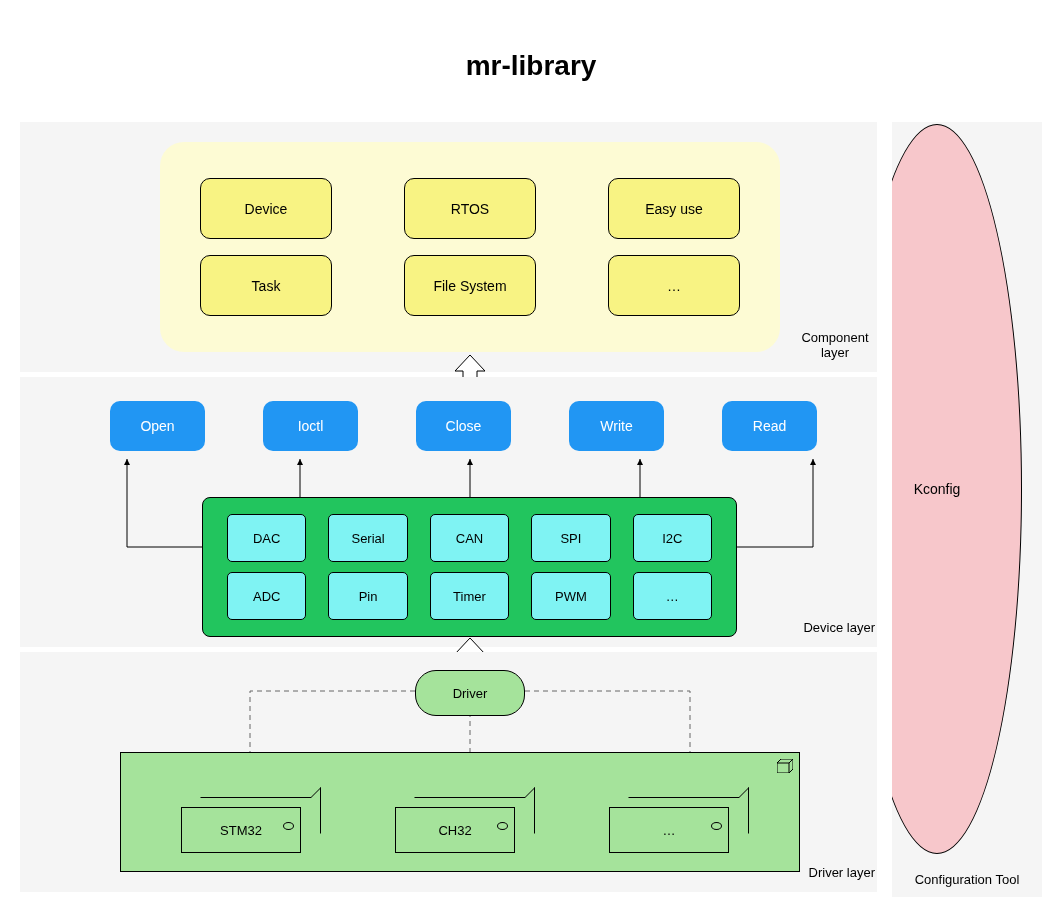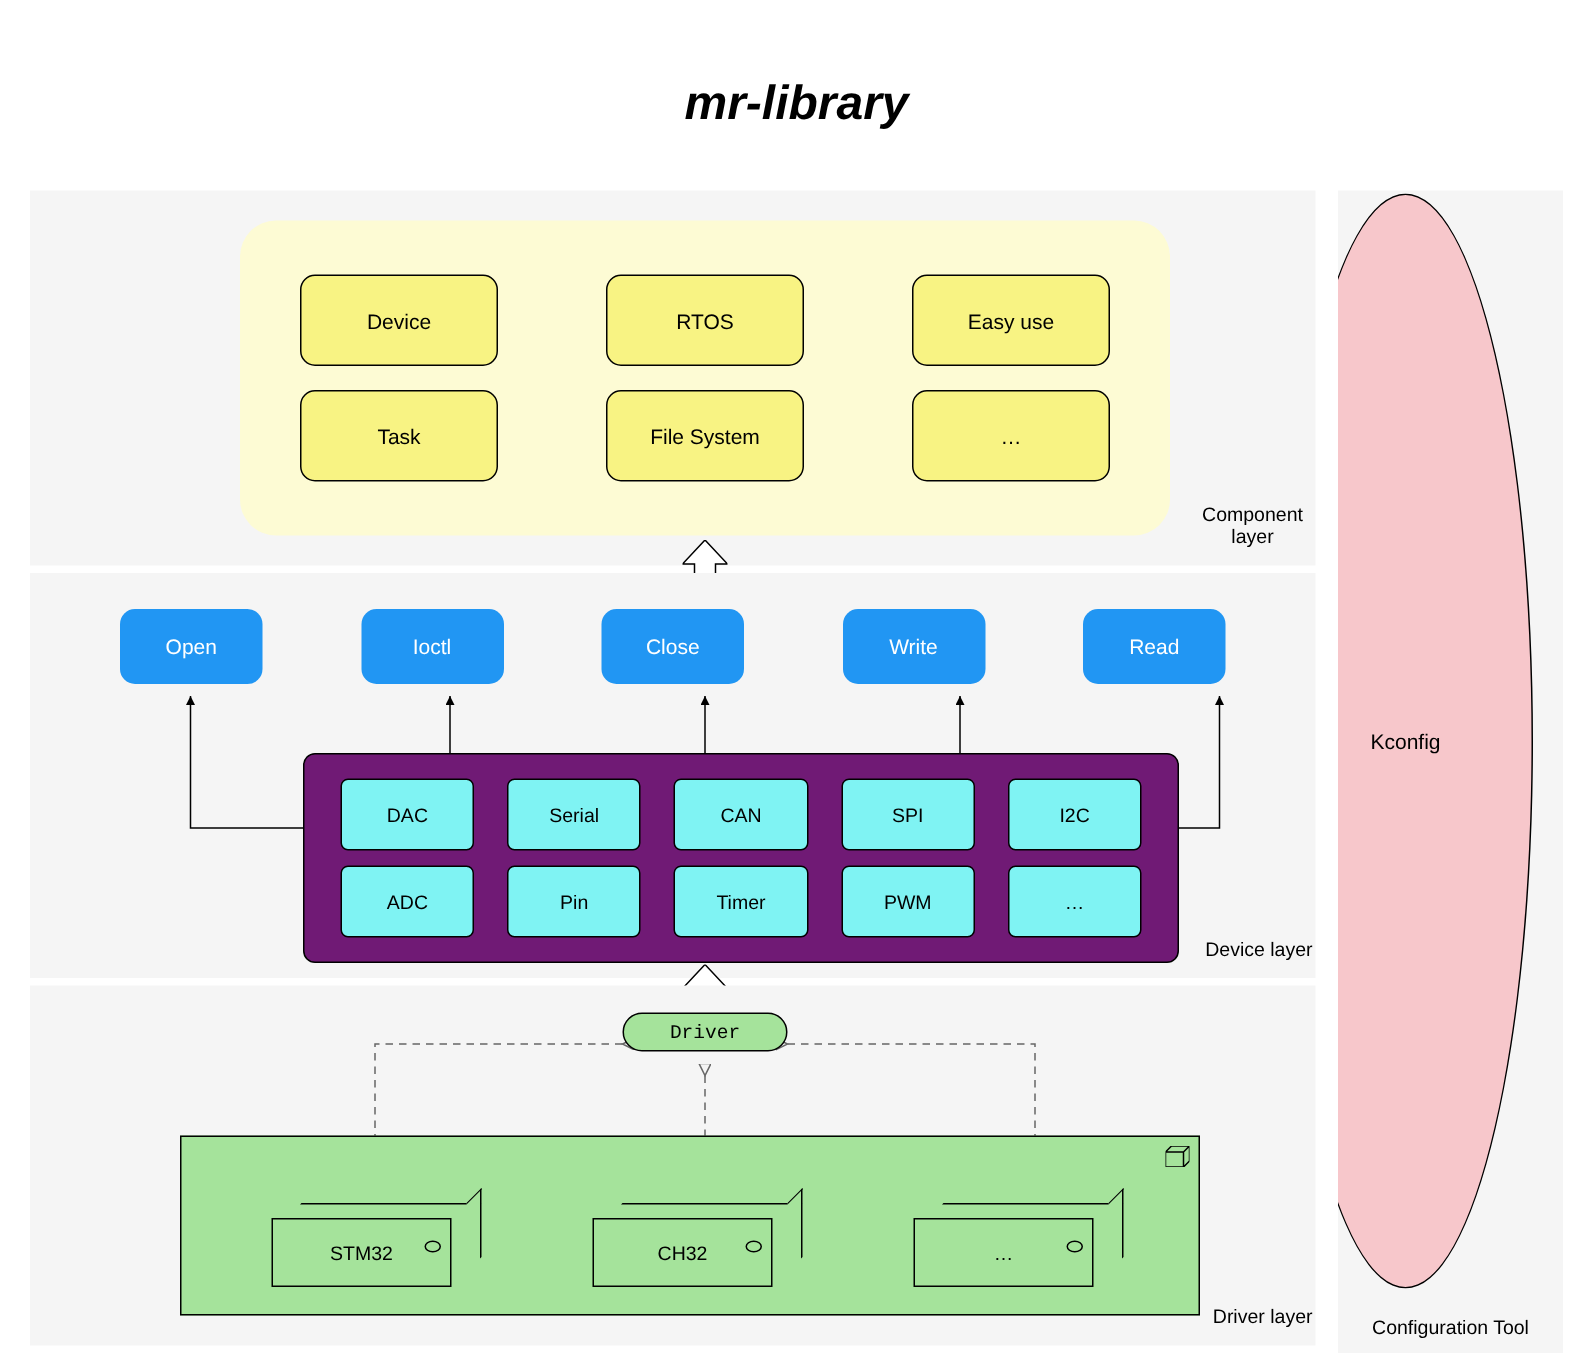--- a/index.html
+++ b/index.html
@@ -5,24 +5,23 @@
   * { box-sizing: border-box; }
   body {
     margin: 0;
     padding: 20px;
     font-family: Arial, Helvetica, sans-serif;
     background: #fff;
     width: 1062px;
   }
   .title {
     text-align: center;
-    font-size: 32px;
+    font-size: 28px;
     font-weight: bold;
     margin: 30px 0 40px 0;
-    font-style: italic;
   }
   .main-wrap {
     display: flex;
     gap: 15px;
   }
   .left-col {
     flex: 1;
   }
   .right-col {
     width: 150px;
@@ -84,28 +83,29 @@
   .api-item {
     width: 95px;
     height: 50px;
     background: #2196f3;
     color: #fff;
     border-radius: 10px;
     display: flex;
     align-items: center;
     justify-content: center;
     font-size: 14px;
+    margin-left: 30px;
   }
   .dev-box {
     position: absolute;
     left: 182px;
     top: 120px;
-    width: 584px;
+    width: 535px;
     height: 140px;
-    background: #701a75;
+    background: #22c55e;
     border: 1px solid #000;
     border-radius: 8px;
     display: grid;
     grid-template-columns: repeat(5, 1fr);
     grid-template-rows: repeat(2, 1fr);
     column-gap: 22px;
     row-gap: 10px;
     padding: 16px 24px;
   }
   .dev-item {
@@ -118,29 +118,28 @@
     font-size: 13px;
   }
 
   
   .driver-layer { height: 240px; padding: 0; }
   .driver-pill {
     position: absolute;
     left: 395px;
     top: 18px;
     width: 110px;
-    height: 26px;
+    height: 46px;
     background: #a5e39b;
     border: 1px solid #000;
     border-radius: 21px;
     display: flex;
     align-items: center;
     justify-content: center;
     font-size: 13px;
-    font-family: Liberation Mono, monospace;
   }
   .chip-box {
     position: absolute;
     left: 100px;
     top: 100px;
     width: 680px;
     height: 120px;
     background: #a5e39b;
     border: 1px solid #000;
   }

